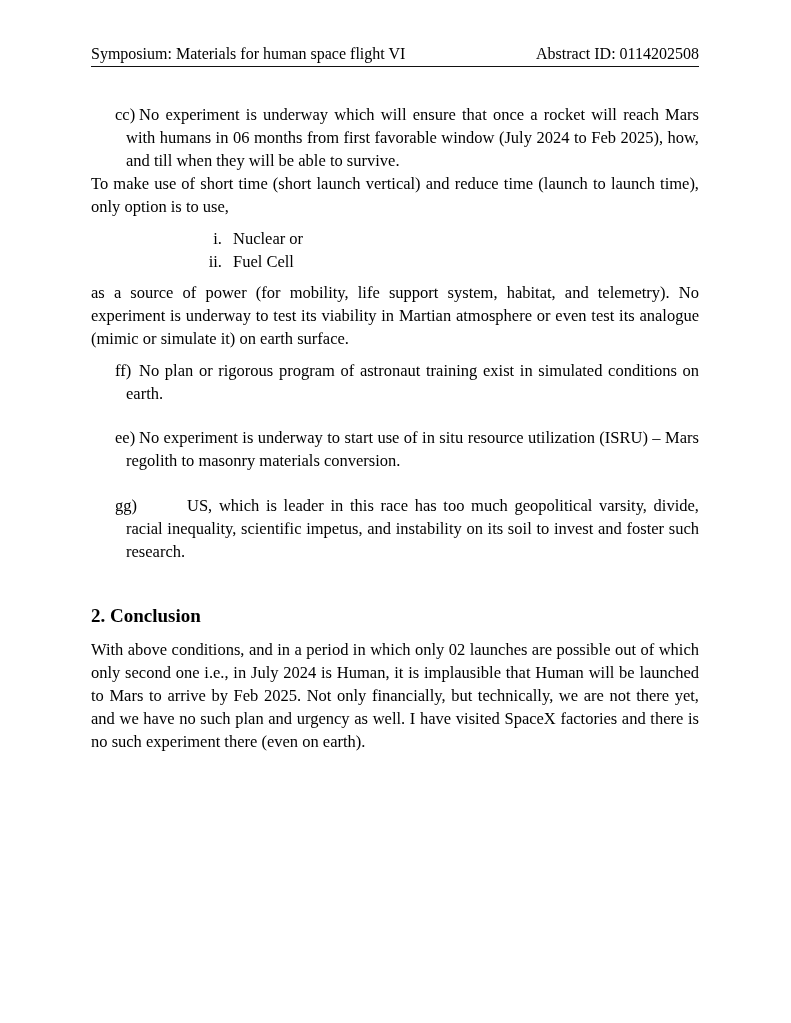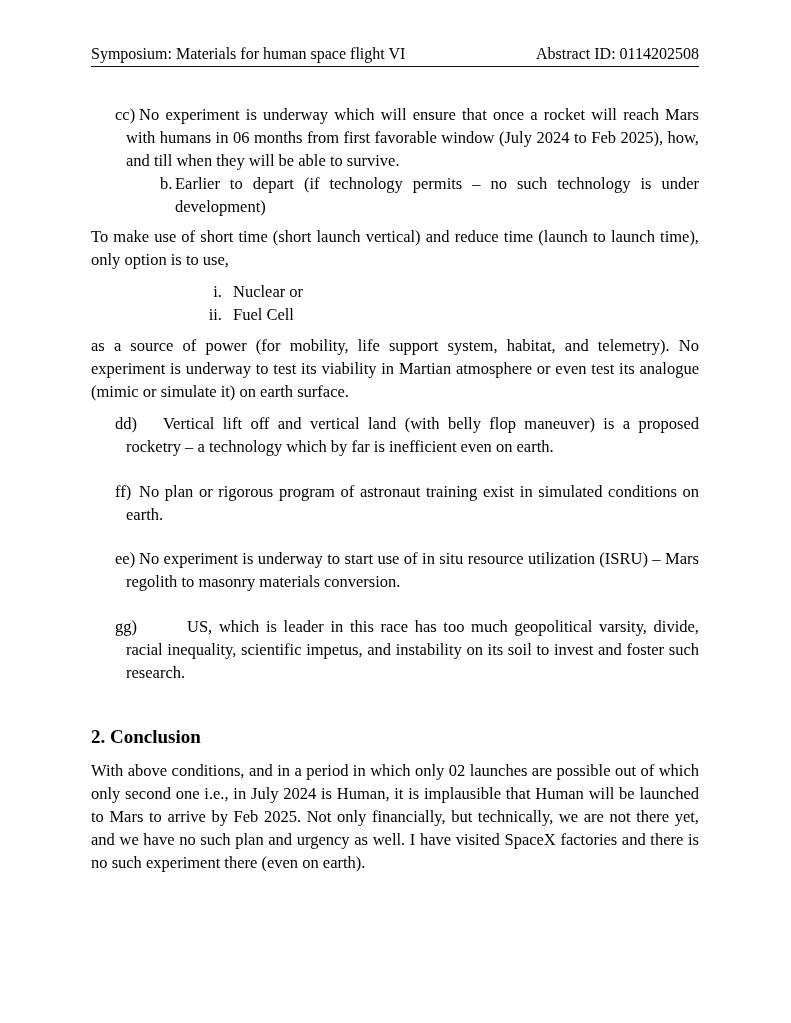--- a/index.html
+++ b/index.html
@@ -75,32 +75,30 @@
   <div class="header">
     <span>Symposium: Materials for human space flight VI</span>
     <span>Abstract ID: 0114202508</span>
   </div>
 
   <div class="body">
 
     <div class="li-hang"><span class="mk w24">cc)</span><span>No experiment is underway which will ensure that once a rocket will reach Mars with humans in 06 months from first favorable window (July 2024 to Feb 2025), how, and till when they will be able to survive.</span></div>
 
 
-    <div class="li-ab mb7"><span class="mk w15">b.</span><span>Earlier to depart (if technology permits – no such technology is under development)</span></div>
 
     <p class="mb9">To make use of short time (short launch vertical) and reduce time (launch to launch time), only option is to use,</p>
 
     <div class="mb8">
       <div class="roman-item"><span class="rmk">i.</span><span>Nuclear or</span></div>
       <div class="roman-item"><span class="rmk">ii.</span><span>Fuel Cell</span></div>
     </div>
 
     <p class="mb9">as a source of power (for mobility, life support system, habitat, and telemetry). No experiment is underway to test its viability in Martian atmosphere or even test its analogue (mimic or simulate it) on earth surface.</p>
 
-    <div class="li-hang mb22"><span class="mk w48">dd)</span><span>Vertical lift off and vertical land (with belly flop maneuver) is a proposed rocketry – a technology which by far is inefficient even on earth.</span></div>
 
     <div class="li-hang mb21"><span class="mk w24">ff)</span><span>No plan or rigorous program of astronaut training exist in simulated conditions on earth.</span></div>
 
     <div class="li-hang mb22"><span class="mk w24">ee)</span><span>No experiment is underway to start use of in situ resource utilization (ISRU) – Mars regolith to masonry materials conversion.</span></div>
 
     <div class="li-hang mb41"><span class="mk w72">gg)</span><span>US, which is leader in this race has too much geopolitical varsity, divide, racial inequality, scientific impetus, and instability on its soil to invest and foster such research.</span></div>
 
     <div class="h2 mb11">2. Conclusion</div>
 
     <p>With above conditions, and in a period in which only 02 launches are possible out of which only second one i.e., in July 2024 is Human, it is implausible that Human will be launched to Mars to arrive by Feb 2025. Not only financially, but technically, we are not there yet, and we have no such plan and urgency as well. I have visited SpaceX factories and there is no such experiment there (even on earth).</p>

